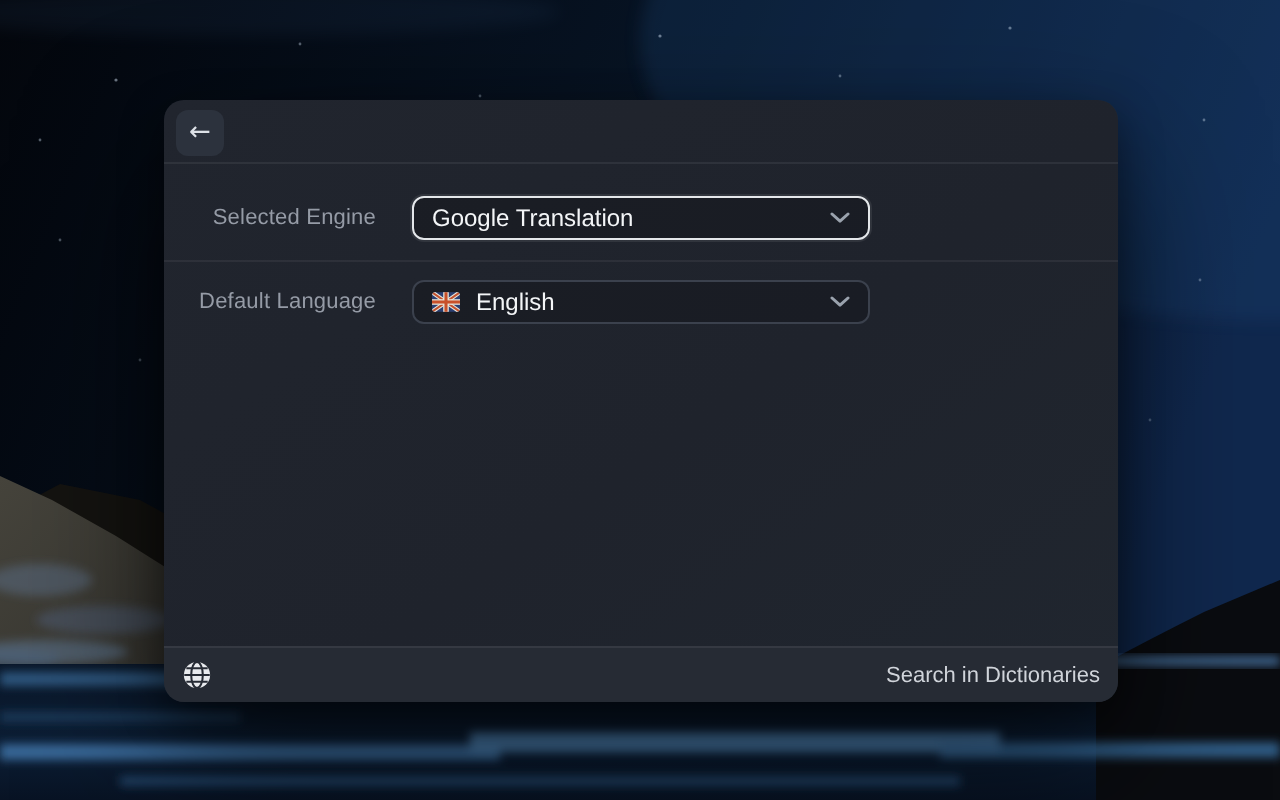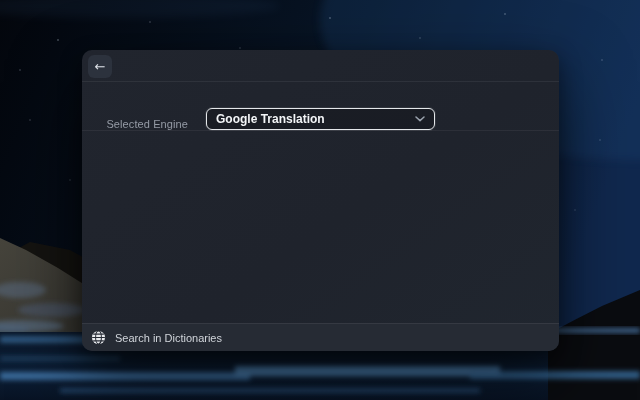--- a/index.html
+++ b/index.html
@@ -25,54 +25,54 @@
     position:relative;height:32px;
     border-bottom:1px solid rgba(255,255,255,.065);
   }
   .back-btn{
     position:absolute;left:6px;top:5px;width:24px;height:23px;
     background:#2c323d;border:none;border-radius:6px;
     color:#dde1e7;font-size:13px;line-height:22px;text-align:center;
     padding:0;cursor:pointer;font-family:"DejaVu Sans",sans-serif;
   }
   .engine-row{
-    height:49px;display:flex;align-items:flex-end;padding-top:6px;
+    height:49px;display:flex;align-items:center;padding-top:6px;
     border-bottom:1px solid rgba(255,255,255,.06);
   }
   .field-label{
     flex:0 0 106px;text-align:right;margin-right:18px;
     font-size:11px;color:#959ba6;letter-spacing:.1px;
   }
   .dropdown{
     width:229px;height:22px;border-radius:6px;
     background:rgba(0,0,0,.18);
     border:1px solid #3b414d;
     display:flex;align-items:center;gap:8px;
     padding:0 9px;cursor:pointer;color:#f3f5f7;
   }
   .dropdown.focused{
     border:1.5px solid #e4e7ea;
     box-shadow:0 0 0 1px rgba(255,255,255,.08);
   }
   .dd-value{
-    font-size:12px;font-weight:700;color:#f3f5f7;white-space:nowrap;
+    font-size:12px;font-weight:400;color:#f3f5f7;white-space:nowrap;
   }
   .dd-chevron{margin-left:auto;display:flex;align-items:center;}
   .flag{width:14px;height:10px;border-radius:2px;overflow:hidden;display:flex;flex:0 0 14px;}
   .flag svg{width:14px;height:10px;display:block;}
 
   .lang-section{padding-top:3px;}
   .lang-row{height:34px;display:flex;align-items:center;}
 
   .win-footer{
     position:absolute;left:0;right:0;bottom:0;height:28px;
     background:#262b34;
     border-top:1px solid rgba(255,255,255,.07);
     display:flex;align-items:center;gap:9px;padding:0 9px;
-    border-radius:0 0 10px 10px;cursor:pointer;
+    border-radius:0 0 10px 10px;cursor:pointer;justify-content:space-between;
   }
   .footer-label{font-size:11px;color:#d0d4da;}
   .globe{width:15px;height:15px;display:flex;}
 </style>
 </head>
 <body>
 
 <div id="stage">
 
   <svg class="wallpaper" viewBox="0 0 640 400" preserveAspectRatio="none">
@@ -160,20 +160,42 @@
         <span class="dd-chevron">
           <svg width="10" height="6" viewBox="0 0 10 6">
               <path d="M1,1 L5,4.6 L9,1" stroke="#9aa2ad" stroke-width="1.5" fill="none" stroke-linecap="round" stroke-linejoin="round"></path>
             </svg>
         </span>
       </div>
     </div>
 
     <div class="lang-section">
 
+      <div class="lang-row">
+        <div class="field-label">Default Language</div>
+        <div class="dropdown">
+          <span class="flag">
+            <svg viewBox="0 0 20 14">
+              <rect width="20" height="14" fill="#2a3f72"></rect>
+              <path d="M0,0 L20,14 M20,0 L0,14" stroke="#e8e4da" stroke-width="3"></path>
+              <path d="M0,0 L20,14 M20,0 L0,14" stroke="#c2522f" stroke-width="1.4"></path>
+              <rect x="8" width="4" height="14" fill="#e8e4da"></rect>
+              <rect y="5" width="20" height="4" fill="#e8e4da"></rect>
+              <rect x="8.9" width="2.2" height="14" fill="#c8502a"></rect>
+              <rect y="5.9" width="20" height="2.2" fill="#c8502a"></rect>
+            </svg>
+          </span>
+          <span class="dd-value">English</span>
+          <span class="dd-chevron">
+            <svg width="10" height="6" viewBox="0 0 10 6">
+                <path d="M1,1 L5,4.6 L9,1" stroke="#9aa2ad" stroke-width="1.5" fill="none" stroke-linecap="round" stroke-linejoin="round"></path>
+              </svg>
+          </span>
+        </div>
+      </div>
 
       <div class="lang-row">
       </div>
 
     </div>
 
     <div class="win-footer">
       <span class="globe">
         <svg viewBox="0 0 16 16" width="15" height="15">
           <circle cx="8" cy="8" r="7" fill="#e9ebee"></circle>

